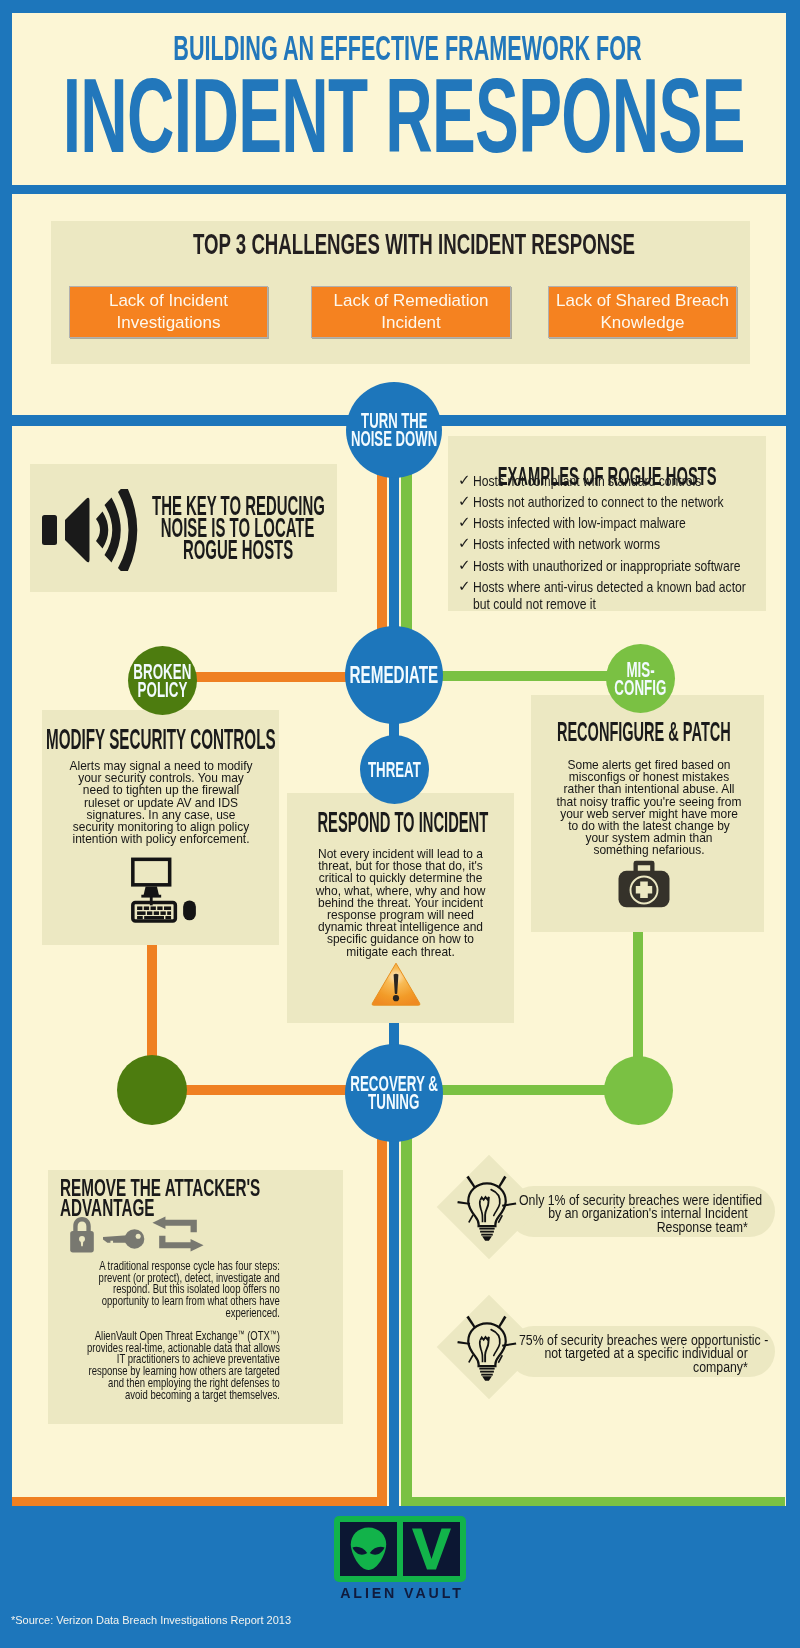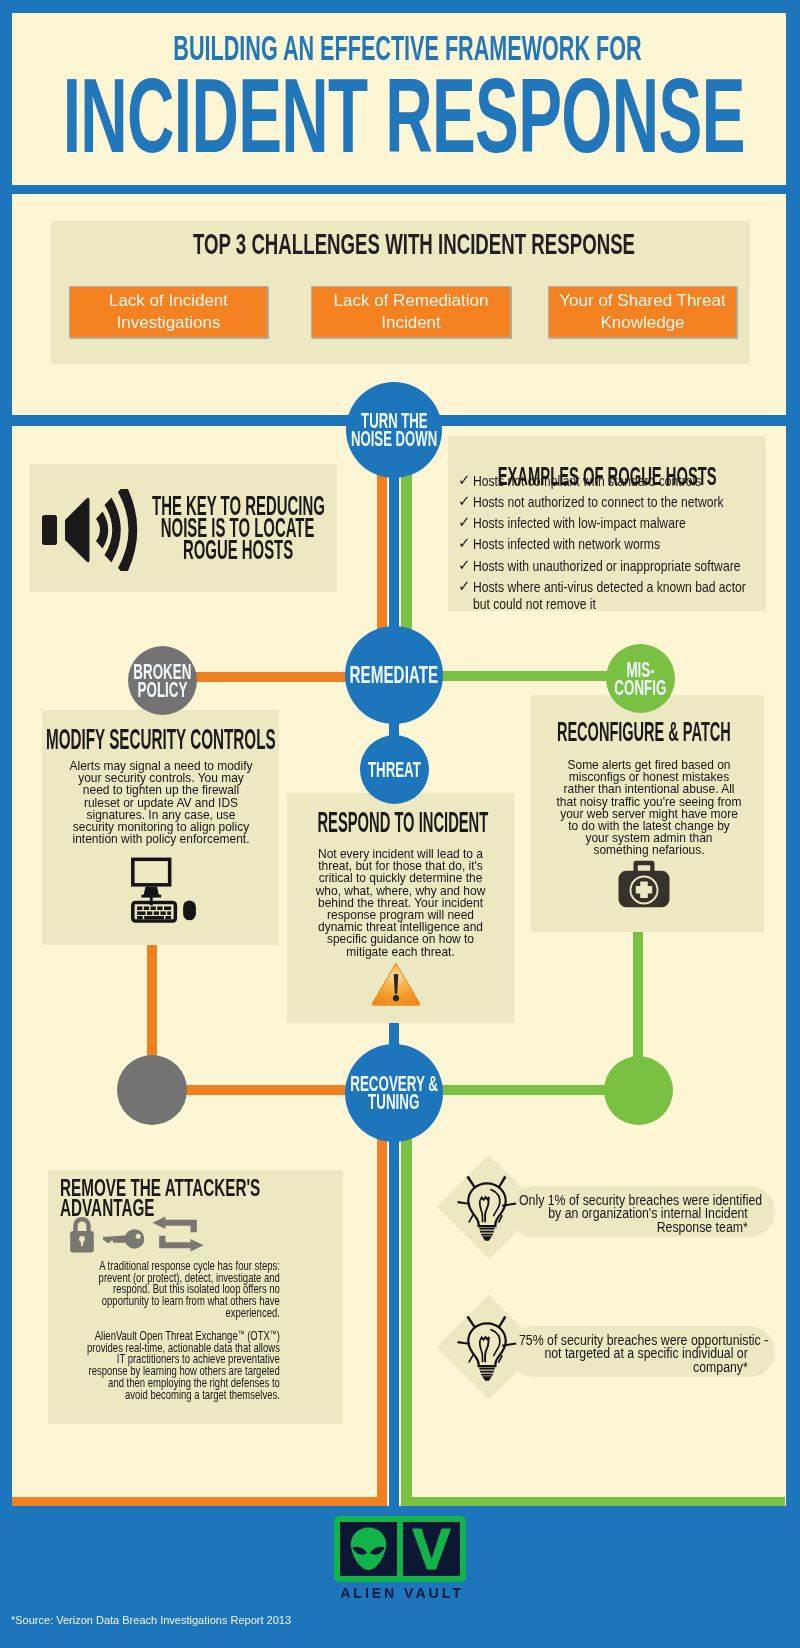--- a/index.html
+++ b/index.html
@@ -24,21 +24,21 @@
   .para{position:absolute;font-family:"Liberation Sans",sans-serif;font-size:13.3px;
         line-height:12.2px;color:#161616;text-align:center;white-space:pre;}
   .para > i{font-style:normal;display:block;transform:scaleX(0.90);}
   .para2{position:absolute;font-family:"Liberation Sans",sans-serif;font-size:12.6px;
          line-height:11.7px;color:#161616;text-align:right;white-space:pre;}
   .para2 > i{font-style:normal;display:block;transform:scaleX(var(--px,0.92));transform-origin:left center;}
   .para sup, .para2 sup{font-size:0.72em;vertical-align:0.38em;line-height:0;}
   .bubble{background:#ece8c2;border-radius:30px;}
   .diamond{background:#ece8c2;transform:rotate(45deg);}
   .node{border-radius:50%;display:flex;align-items:center;justify-content:center;}
-  .nblue{background:#1d76bb;} .norange{background:#737373;} .ngreen{background:#7ac143;}
+  .nblue{background:#1d76bb;} .norange{background:#4d7c0f;} .ngreen{background:#7ac143;}
   .nlabel{color:#f2fbff;text-align:center;line-height:1.0;display:flex;flex-direction:column;}
   .chip{background:#f58220;border:1px solid #b0b0b0;box-sizing:border-box;
         display:flex;align-items:center;justify-content:center;
         color:#fdf8ee;font-size:17px;line-height:1.3;text-align:center;
         box-shadow:1px 1px 0 rgba(120,120,120,.55);}
 </style>
 </head>
 <body>
 
 <div class="abs cream" style="left:12px;top:13px;width:774px;height:172px;"></div>
@@ -59,21 +59,21 @@
     <i>TOP 3 CHALLENGES WITH INCIDENT RESPONSE</i>
   </div>
 
 <div class="abs chip" style="left:69px;top:286px;width:199px;height:52px;">
   <span>Lack of Incident Investigations</span>
 </div>
 <div class="abs chip" style="left:311px;top:286px;width:200px;height:52px;">
   <span>Lack of Remediation Incident</span>
 </div>
 <div class="abs chip" style="left:548px;top:286px;width:189px;height:52px;">
-  <span>Your of Shared Threat Knowledge</span>
+  <span>Lack of Shared Breach Knowledge</span>
 </div>
 
 <div class="abs khaki" style="left:30px;top:464px;width:307px;height:128px;"></div>
 <span class="abs" style="left:40px;top:489px;width:102px;height:82px;">
   <svg viewBox="0 0 102 82" width="102" height="82">
     <rect x="2" y="26" width="15" height="30" rx="2.5" fill="#1a1a1a"></rect>
     <path d="M25 31 L46 10 Q49.5 6.5 49.5 12 L49.5 70 Q49.5 75.5 46 72 L25 51 Z" fill="#1a1a1a"></path>
     <path d="M56 30 Q64 41 56 52 L62.5 59.5 Q74 41 62.5 22.5 Z" fill="#1a1a1a"></path>
     <path d="M64.5 16 Q80 41 64.5 66 L71.5 73.5 Q90 41 71.5 8.5 Z" fill="#1a1a1a"></path>
     <path d="M78 3 Q99 41 78 79 L85.5 87 Q109 41 85.5 -5 Z" fill="#1a1a1a"></path>

